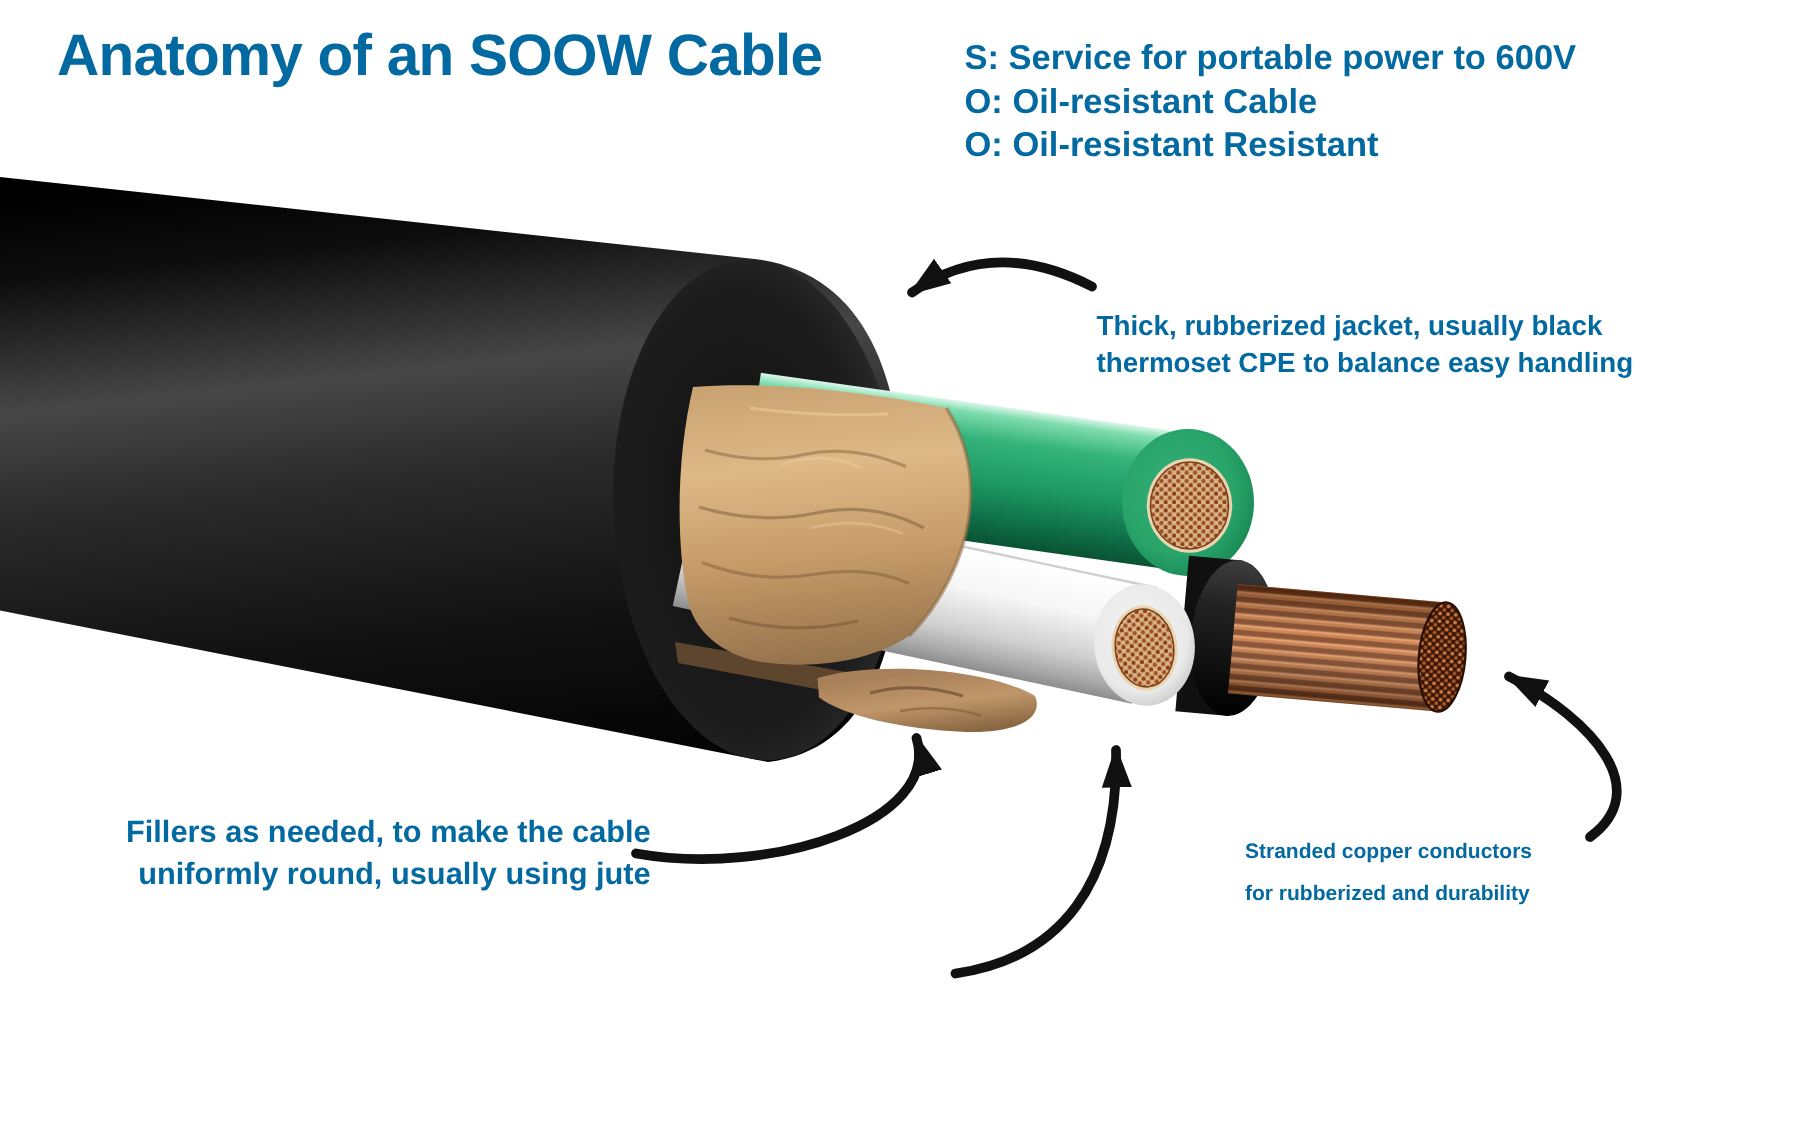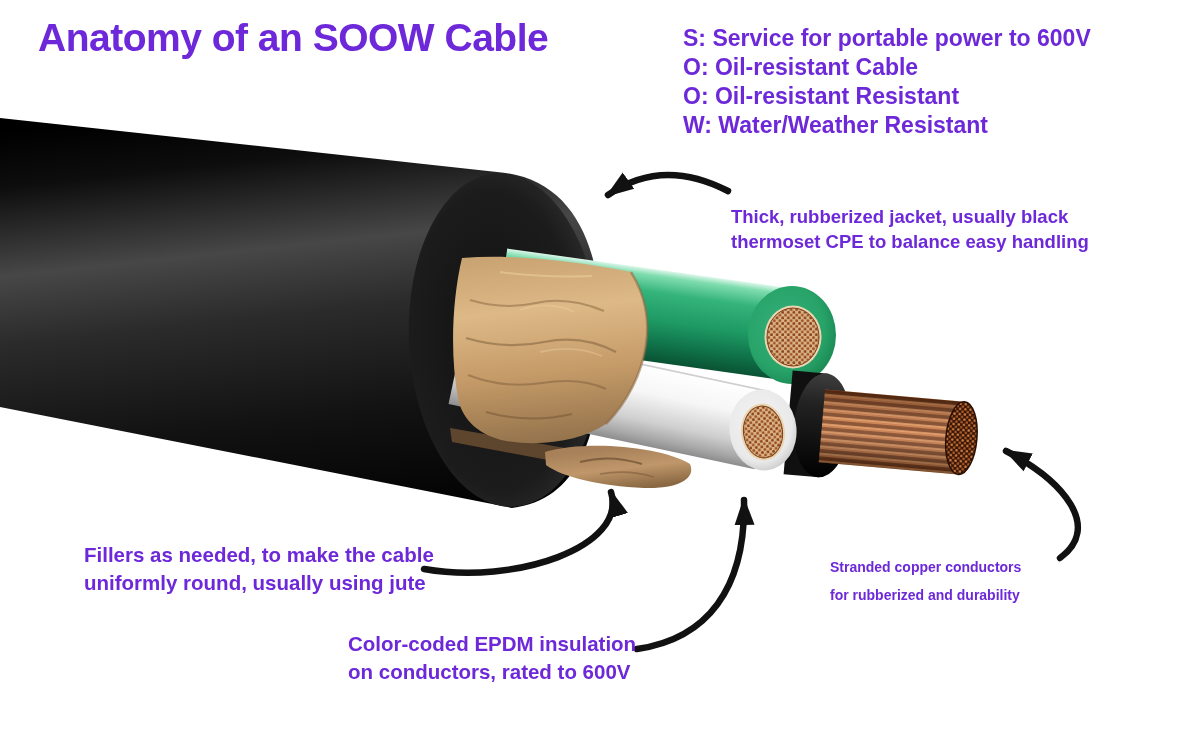--- a/index.html
+++ b/index.html
@@ -1,25 +1,25 @@
 <!DOCTYPE html>
 <html><head>
 <meta charset="utf-8">
 <style>
   html,body{margin:0;padding:0;background:#888;}
   #canvas{
     position:relative;width:1200px;height:750px;background:#ffffff;overflow:hidden;
     font-family:"Liberation Sans","DejaVu Sans",sans-serif;color:#111;
   }
   #art{position:absolute;left:0;top:0;width:1200px;height:750px;}
-  .txt{position:absolute;font-weight:bold;color:#6d28d9;white-space:nowrap;}
+  .txt{position:absolute;font-weight:bold;color:#0369a1;white-space:nowrap;}
   #title{left:38px;top:16px;font-size:39px;letter-spacing:-0.5px;}
-  #legend{left:643px;top:24px;font-size:23px;line-height:29px;margin-left:40px;}
+  #legend{left:643px;top:24px;font-size:23px;line-height:29px;}
   #note-jacket{left:731px;top:184px;font-size:18.5px;line-height:25px;margin-top:20px;}
-  #note-fillers{left:84px;top:541px;font-size:20.5px;line-height:28px;}
+  #note-fillers{left:84px;top:541px;font-size:20.5px;line-height:28px;text-align:right;}
   #note-insulation{left:348px;top:630px;font-size:20.5px;line-height:28px;}
   #note-copper{left:830px;top:553px;font-size:14px;line-height:28px;}
 </style>
 </head>
 <body>
 
 <div id="canvas">
 
   <svg id="art" viewBox="0 0 1200 750" xmlns="http://www.w3.org/2000/svg">
     <defs>
@@ -166,36 +166,31 @@
       <path d="M 1060,558 C 1102,527 1064,481 1006,451" marker-end="url(#ah)"></path>
     </g>
   </svg>
 
   <div id="title" class="txt">Anatomy of an SOOW Cable</div>
 
   <div id="legend" class="txt">
     <div>S: Service for portable power to 600V</div>
     <div>O: Oil-resistant Cable</div>
     <div>O: Oil-resistant Resistant</div>
-    <div>W: Water/Weather Resistant</div>
   </div>
 
   <div id="note-jacket" class="txt">
     <div>Thick, rubberized jacket, usually black</div>
     <div>thermoset CPE to balance easy handling</div>
   </div>
 
   <div id="note-fillers" class="txt">
     <div>Fillers as needed, to make the cable</div>
     <div>uniformly round, usually using jute</div>
   </div>
 
-  <div id="note-insulation" class="txt">
-    <div>Color-coded EPDM insulation</div>
-    <div>on conductors, rated to 600V</div>
-  </div>
 
   <div id="note-copper" class="txt">
     <div>Stranded copper conductors</div>
     <div>for rubberized and durability</div>
   </div>
 
 </div>
 
 </body></html>

